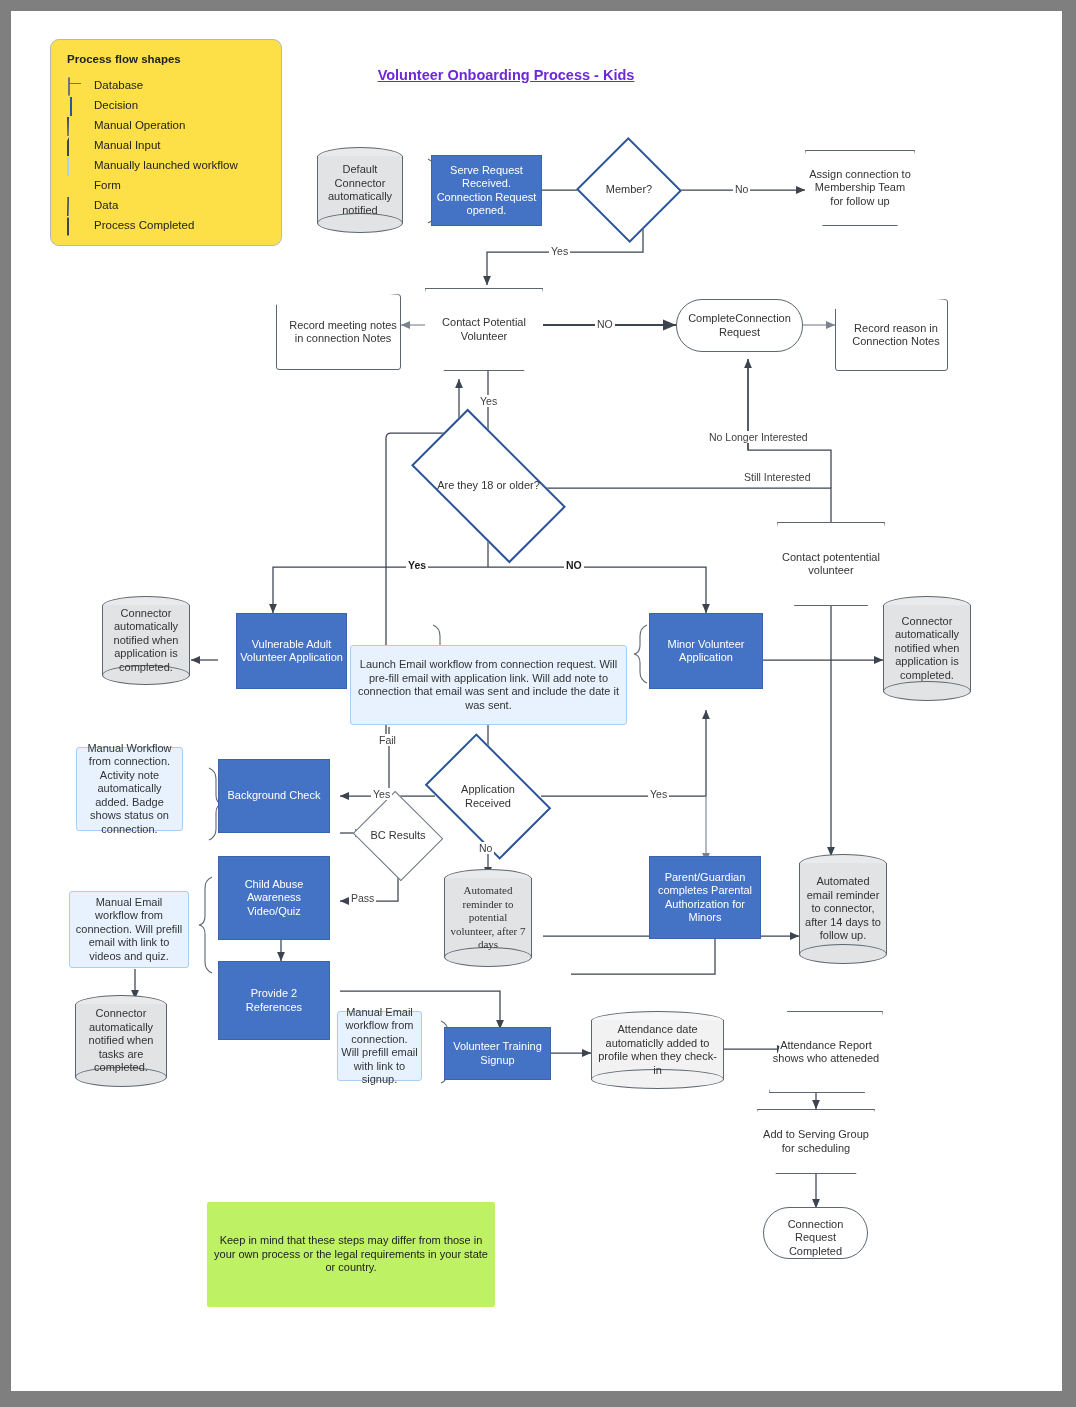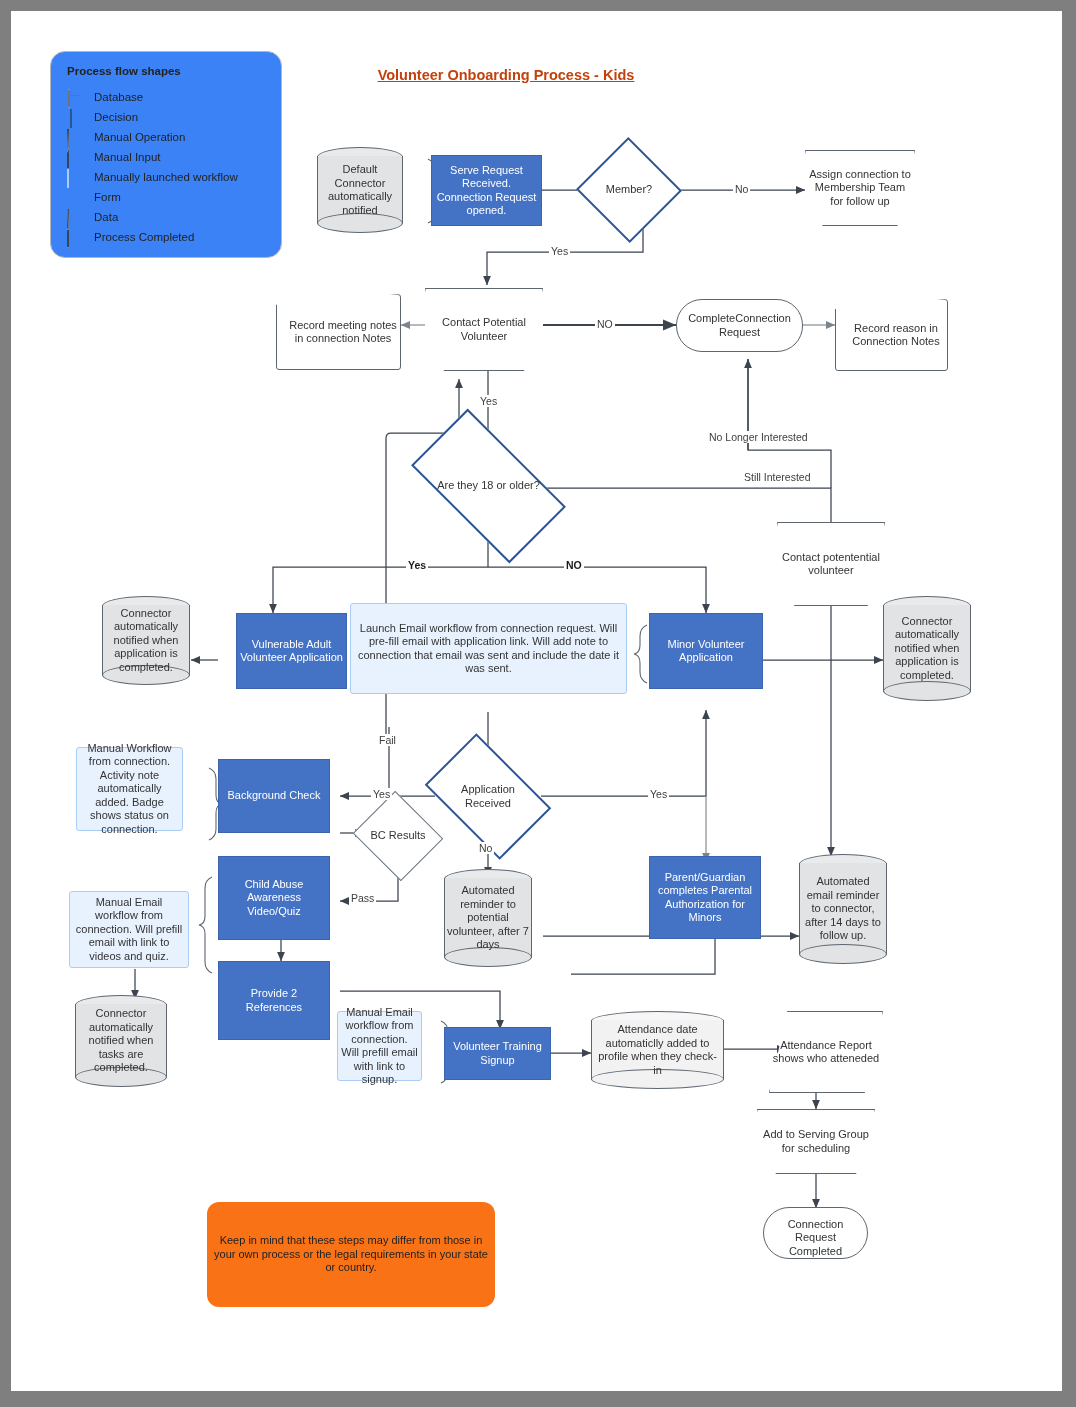--- a/index.html
+++ b/index.html
@@ -35,21 +35,21 @@
   .form{
     background:#4472c4;border:1px solid #3a64ad;color:#ffffff;justify-content:center;
   }
   .workflow{
     background:#e8f2fe;border:1px solid #a9cdf4;border-radius:3px;color:#333;
   }
   .roundrect{
     background:#ffffff;border:1px solid #5d6670;border-radius:26px;
   }
   .note-pink{
-    background:#f97316;border:none;color:#222;border-radius:12px;text-align:center;
+    background:#bef264;border:none;color:#222;border-radius:2px;text-align:center;
   }
 
   
   .db{background:transparent;border:none;}
   .db .cyl{position:absolute;inset:0;}
   .db .cyl .body{
     position:absolute;left:0;right:0;top:9px;bottom:9px;
     background:#e2e3e4;border-left:1px solid #5d6670;border-right:1px solid #5d6670;
   }
   .db .cyl .top{
@@ -95,22 +95,22 @@
   
   .data{background:transparent;border:none;}
   .data .pshape{
     position:absolute;inset:0;background:#ffffff;border:1px solid #5d6670;
     clip-path:polygon(16% 0%,100% 0%,84% 100%,0% 100%);
   }
   .data .tx{position:relative;z-index:2;}
 
   
   #legend{
-    position:absolute;left:39px;top:40px;width:230px;height:205px;
-    border:1px solid #b4b8bd;border-radius:15px;background:#3b82f6;
+    position:absolute;left:39px;top:28px;width:230px;height:205px;
+    border:1px solid #b4b8bd;border-radius:9px;background:#fde047;
     z-index:5;
   }
   #legend h4{
     margin:0;padding:13px 0 6px 16px;
     font-size:11.5px;font-weight:bold;color:#222;
   }
   .lg-row{display:flex;align-items:flex-end;height:20px;padding-left:16px;}
   .lg-ic{width:18px;height:13px;margin-right:9px;position:relative;flex:0 0 18px;}
   .lg-lb{font-size:11.5px;color:#222;}
 
@@ -123,21 +123,21 @@
             clip-path:polygon(0% 20%,100% 0%,100% 100%,0% 100%);}
   .ic-wf{width:13px;height:12px;background:#e8f2fe;border:1px solid #a9cdf4;}
   .ic-form{width:13px;height:11px;background:#2b5db5;}
   .ic-data{width:14px;height:10px;border:1.3px solid #3c4450;background:#fff;margin-top:2px;
            clip-path:polygon(20% 0%,100% 0%,80% 100%,0% 100%);}
   .ic-proc{width:15px;height:8px;border:1.3px solid #3c4450;border-radius:5px;background:#fff;margin-top:2px;}
 
   
   #title{
     position:absolute;left:330px;top:56px;width:330px;
-    text-align:center;font-size:14.5px;font-weight:bold;color:#c2410c;
+    text-align:center;font-size:14.5px;font-weight:bold;color:#6d28d9;
     text-decoration:underline;z-index:4;
   }
 
   
   .elabel{
     position:absolute;font-size:10.5px;color:#404040;background:#ffffff;
     padding:0 2px;z-index:4;white-space:nowrap;
   }
   .elabel.bold{font-weight:bold;color:#1a1a1a;}
 </style>
@@ -332,21 +332,21 @@
           <span class="body"></span>
           <span class="bot"></span>
         </span>
       <span class="tx">Connector automatically notified when application is completed.</span>
     </div>
 
     <div class="node form" style="left:225px;top:602px;width:111px;height:76px;">
       <span class="tx">Vulnerable Adult Volunteer Application</span>
     </div>
 
-    <div class="node workflow" style="left:339px;top:592px;width:277px;height:91px;">
+    <div class="node workflow" style="left:339px;top:634px;width:277px;height:80px;">
       <span class="tx">Launch Email workflow from connection request. Will pre-fill email with application link. Will add note to connection that email was sent and include the date it was sent.</span>
     </div>
 
     <div class="node form" style="left:638px;top:602px;width:114px;height:76px;">
       <span class="tx">Minor Volunteer Application</span>
     </div>
 
     <div class="node db" style="left:872px;top:585px;width:88px;height:105px;">
       <span class="cyl">
           <span class="top"></span>
@@ -375,21 +375,21 @@
     </div>
 
     <div class="node workflow" style="left:58px;top:880px;width:120px;height:77px;">
       <span class="tx">Manual Email workflow from connection. Will prefill email with link to videos and quiz.</span>
     </div>
 
     <div class="node form" style="left:207px;top:845px;width:112px;height:84px;">
       <span class="tx">Child Abuse Awareness Video/Quiz</span>
     </div>
 
-    <div class="node db" style="left:433px;top:858px;width:88px;height:98px;">
+    <div class="node db" style="left:433px;top:858px;width:88px;height:98px;font-family:Liberation Serif, serif;">
       <span class="cyl">
           <span class="top"></span>
           <span class="body"></span>
           <span class="bot"></span>
         </span>
       <span class="tx">Automated reminder to potential volunteer, after 7 days</span>
     </div>
 
     <div class="node form" style="left:638px;top:845px;width:112px;height:83px;">
       <span class="tx">Parent/Guardian completes Parental Authorization for Minors</span>

